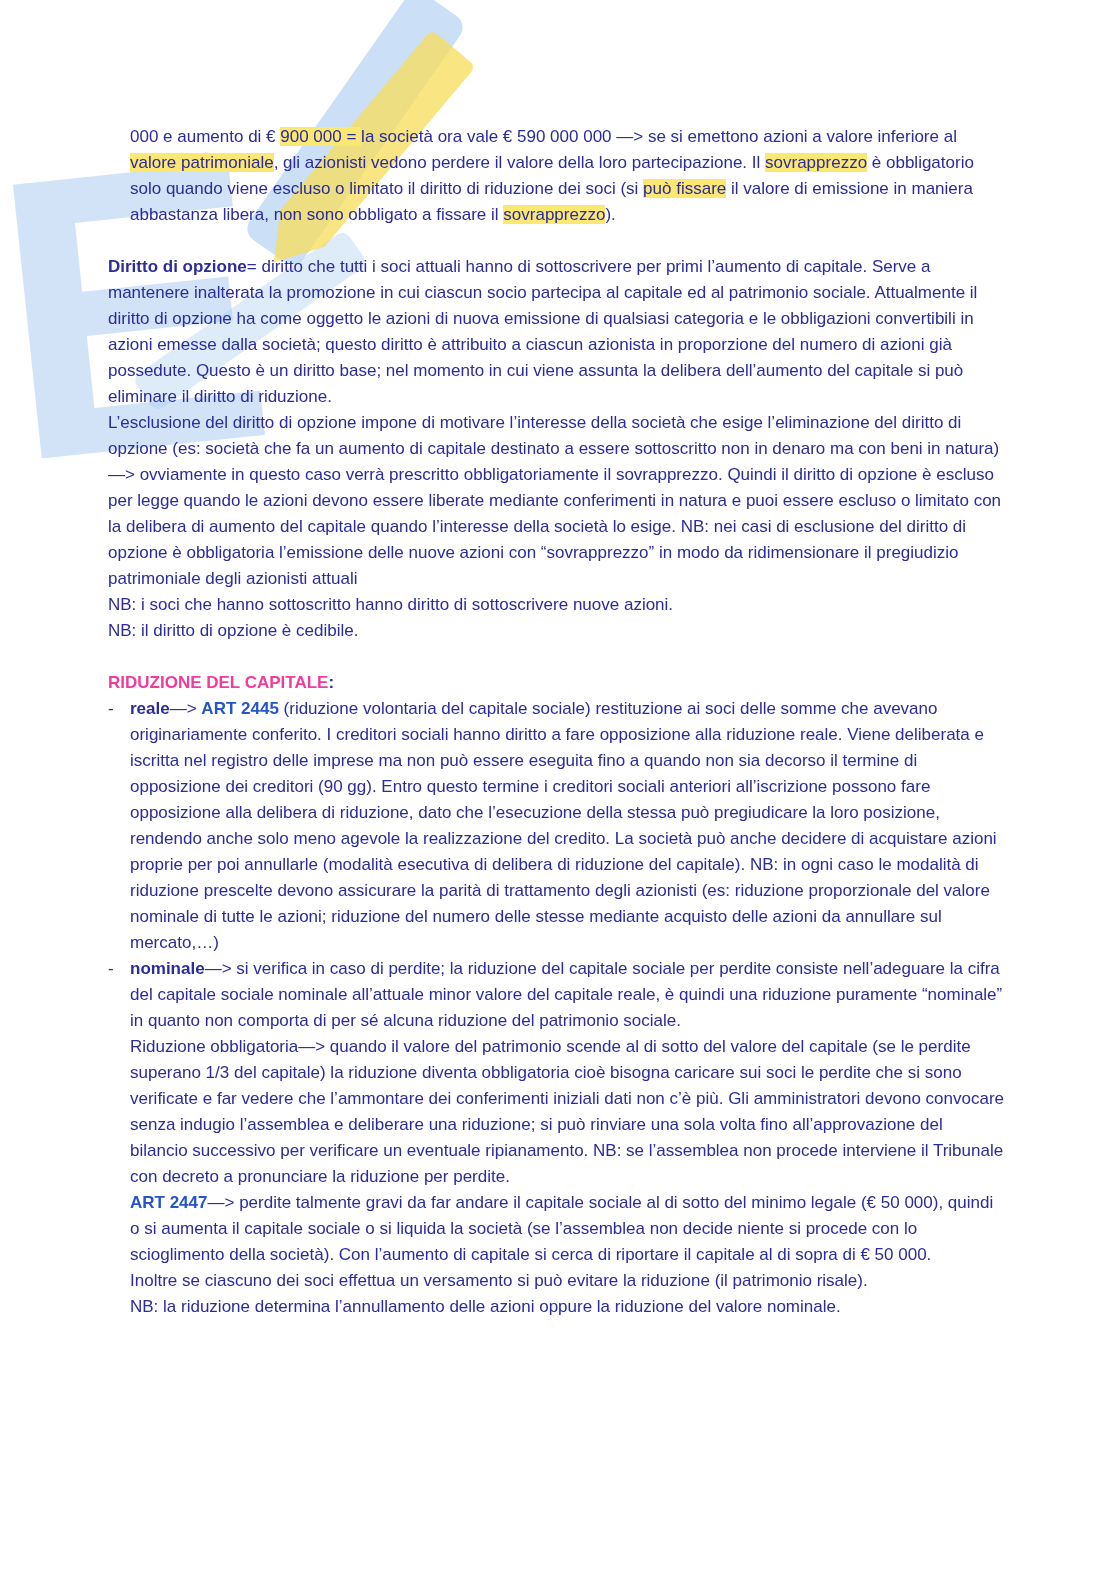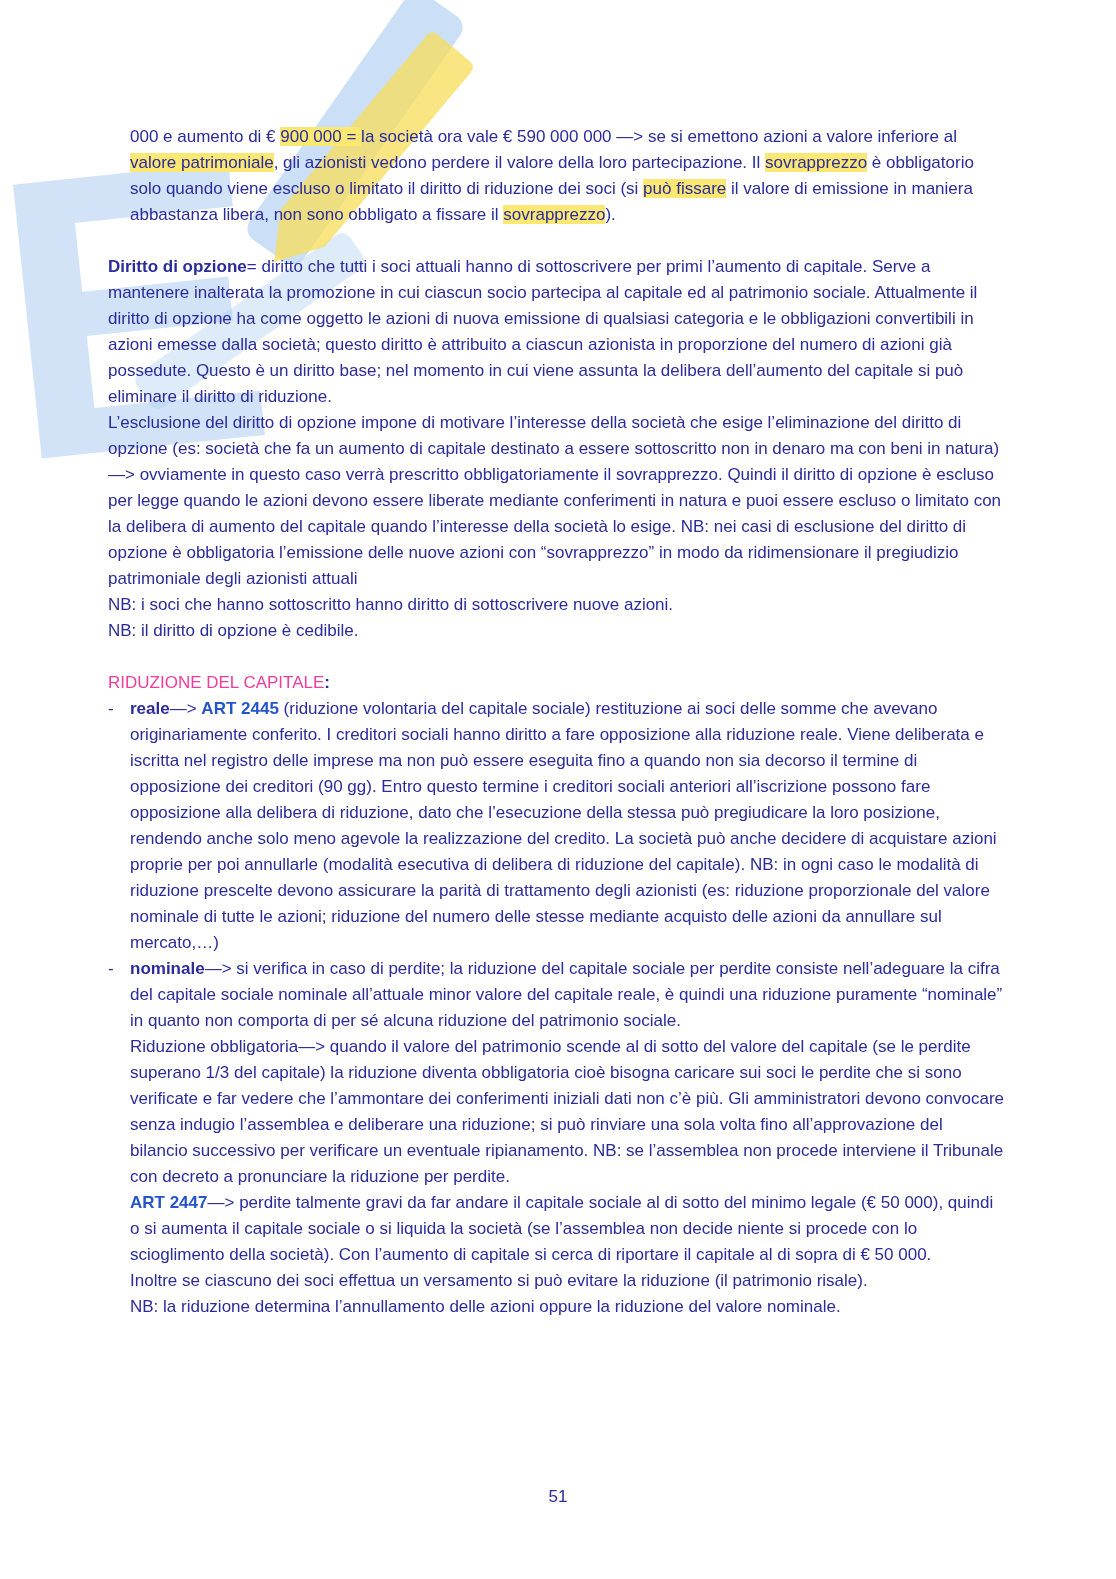--- a/index.html
+++ b/index.html
@@ -46,21 +46,21 @@
   }
   .block { white-space:pre-wrap; }
   .gap { margin-bottom:26px; }
   .indent { padding-left:22px; }
   .bullet { display:flex; }
   .marker { flex:0 0 22px; width:22px; }
   .runs { flex:1 1 auto; min-width:0; }
   .bold { font-weight:bold; }
   .hl { background:var(--hl,#fbe873); }
   .link { color:var(--link,#2456c9);font-weight:bold; }
-  .pink { color:var(--heading,#f03c9c); font-weight:normal; }
+  .pink { color:var(--heading,#f03c9c); font-weight:bold; }
   .heading { font-weight:bold; }
   .page-number {
     position:absolute; z-index:1;
     left:0; right:0; bottom:72px;
     text-align:center; font-size:17px;
   }
 </style>
 </head>
 <body>
 
@@ -81,15 +81,14 @@
 NB: il diritto di opzione è cedibile.</span></div>
       <div class="block heading"><span class="pink">RIDUZIONE DEL CAPITALE</span><span>:</span></div>
       <div class="block bullet"><span class="marker">-</span><span class="runs"><span class="bold">reale</span><span>—&gt; </span><span class="link">ART 2445</span><span> (riduzione volontaria del capitale sociale) restituzione ai soci delle somme che avevano originariamente conferito. I creditori sociali hanno diritto a fare opposizione alla riduzione reale. Viene deliberata e iscritta nel registro delle imprese ma non può essere eseguita fino a quando non sia decorso il termine di opposizione dei creditori (90 gg). Entro questo termine i creditori sociali anteriori all’iscrizione possono fare opposizione alla delibera di riduzione, dato che l’esecuzione della stessa può pregiudicare la loro posizione, rendendo anche solo meno agevole la realizzazione del credito. La società può anche decidere di acquistare azioni proprie per poi annullarle (modalità esecutiva di delibera di riduzione del capitale). NB: in ogni caso le modalità di riduzione prescelte devono assicurare la parità di trattamento degli azionisti (es: riduzione proporzionale del valore nominale di tutte le azioni; riduzione del numero delle stesse mediante acquisto delle azioni da annullare sul mercato,…)</span></span></div>
       <div class="block bullet"><span class="marker">-</span><span class="runs"><span class="bold">nominale</span><span>—&gt; si verifica in caso di perdite; la riduzione del capitale sociale per perdite consiste nell’adeguare la cifra del capitale sociale nominale all’attuale minor valore del capitale reale, è quindi una riduzione puramente “nominale” in quanto non comporta di per sé alcuna riduzione del patrimonio sociale.
 Riduzione obbligatoria—&gt; quando il valore del patrimonio scende al di sotto del valore del capitale (se le perdite superano 1/3 del capitale) la riduzione diventa obbligatoria cioè bisogna caricare sui soci le perdite che si sono verificate e far vedere che l’ammontare dei conferimenti iniziali dati non c’è più. Gli amministratori devono convocare senza indugio l’assemblea e deliberare una riduzione; si può rinviare una sola volta fino all’approvazione del bilancio successivo per verificare un eventuale ripianamento. NB: se l’assemblea non procede interviene il Tribunale con decreto a pronunciare la riduzione per perdite.
 </span><span class="link">ART 2447</span><span>—&gt; perdite talmente gravi da far andare il capitale sociale al di sotto del minimo legale (€ 50 000), quindi o si aumenta il capitale sociale o si liquida la società (se l’assemblea non decide niente si procede con lo scioglimento della società). Con l’aumento di capitale si cerca di riportare il capitale al di sopra di € 50 000.
 Inoltre se ciascuno dei soci effettua un versamento si può evitare la riduzione (il patrimonio risale).
 NB: la riduzione determina l’annullamento delle azioni oppure la riduzione del valore nominale.</span></span></div>
     </main>
 
-  <div class="page-number">51</div>
 
 </div>
 
 </body></html>

